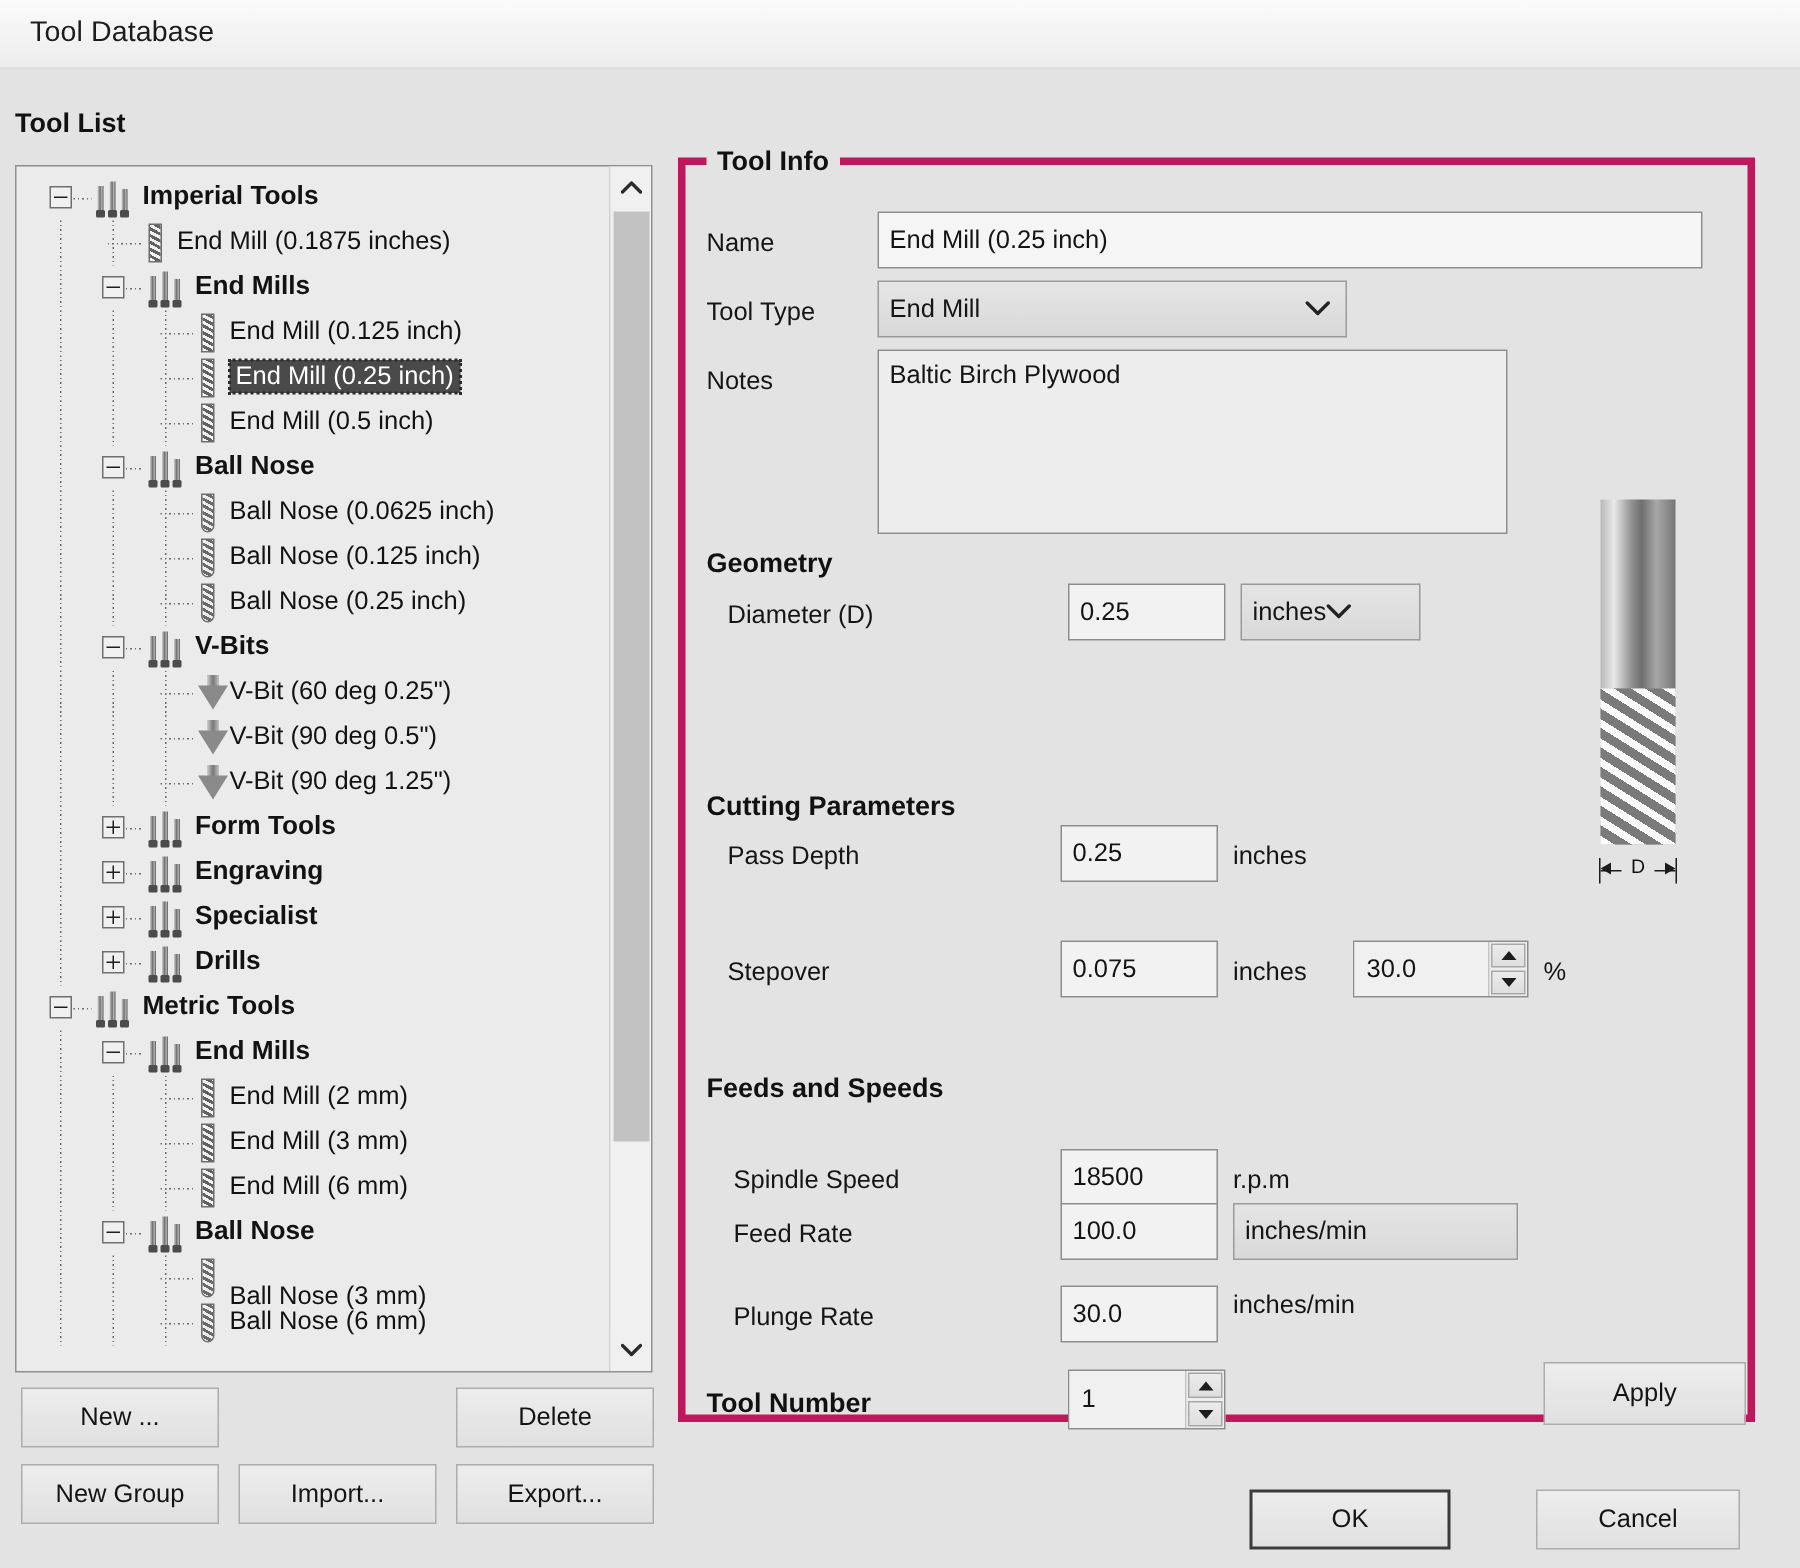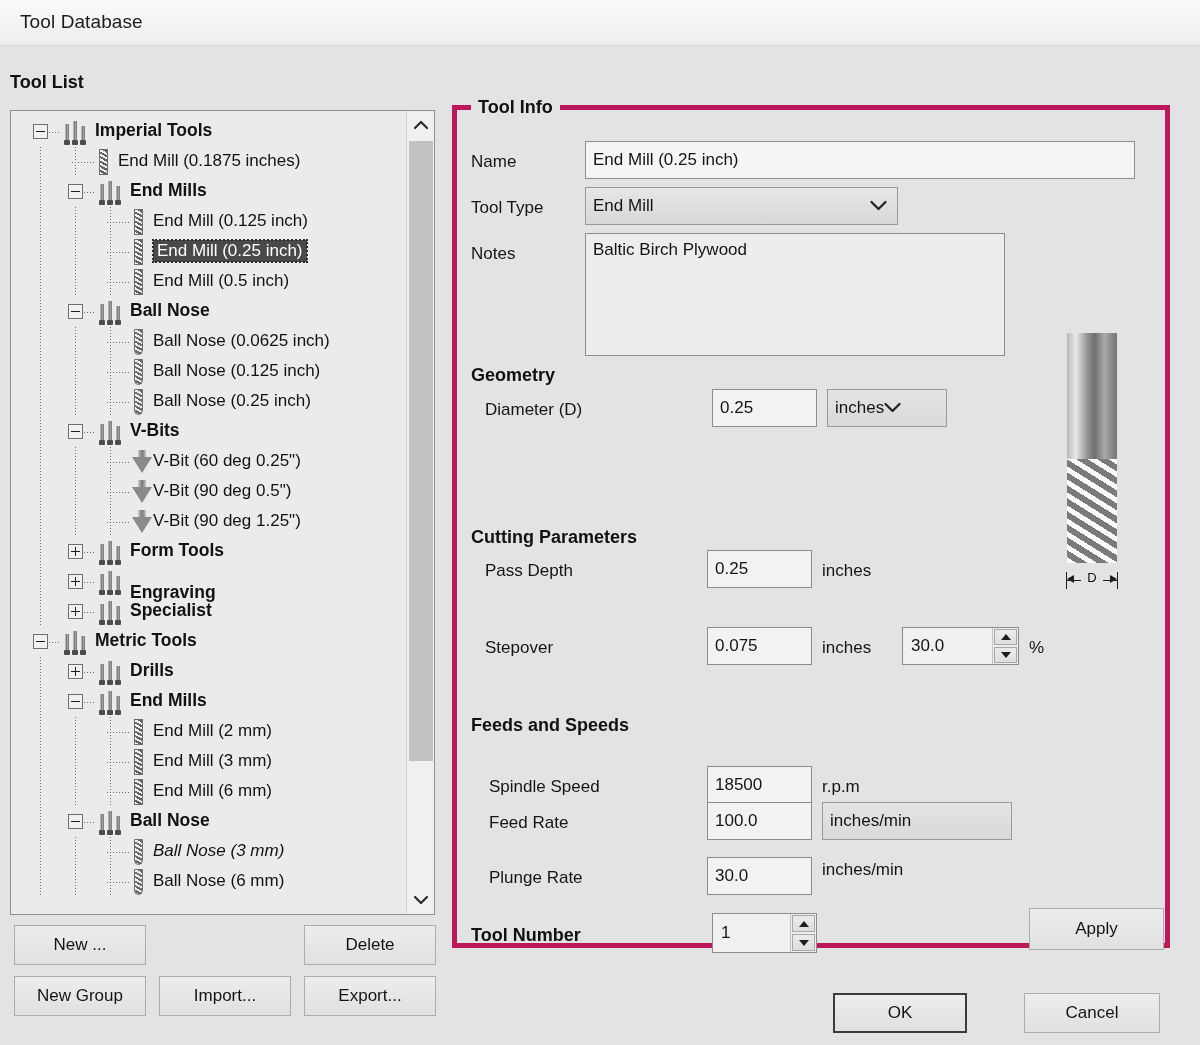--- a/index.html
+++ b/index.html
@@ -384,55 +384,55 @@
         </div>
         <div class="trow group">
           <span class="exp plus" style="left: 57px; top: 7px;"></span>
           <span class="dotlead" style="left: 73px; top: 15px; width: 12px;"></span>
           <span class="vline" style="left: 29px; top: 0px; height: 30px;"></span>
           <span class="ico ico-group" style="left: 87px; top: 4px;">
             <i></i>
             <i></i>
             <i></i>
           </span>
-          <span class="lbl" style="position: absolute; left: 119px; top: 17px;">Engraving</span>
+          <span class="lbl" style="position: absolute; left: 119px; top: 5px;">Engraving</span>
         </div>
         <div class="trow group">
           <span class="exp plus" style="left: 57px; top: 7px;"></span>
           <span class="dotlead" style="left: 73px; top: 15px; width: 12px;"></span>
           <span class="vline" style="left: 29px; top: 0px; height: 30px;"></span>
           <span class="ico ico-group" style="left: 87px; top: 4px;">
             <i></i>
             <i></i>
             <i></i>
           </span>
           <span class="lbl" style="position: absolute; left: 119px; top: 5px;">Specialist</span>
+        </div>
+        <div class="trow group">
+          <span class="exp plus" style="left: 57px; top: 7px;"></span>
+          <span class="dotlead" style="left: 73px; top: 15px; width: 12px;"></span>
+          <span class="vline" style="left: 29px; top: 0px; height: 30px;"></span>
+          <span class="ico ico-group" style="left: 87px; top: 4px;">
+            <i></i>
+            <i></i>
+            <i></i>
+          </span>
+          <span class="lbl" style="position: absolute; left: 119px; top: 5px;">Drills</span>
         </div>
         <div class="trow group">
           <span class="exp" style="left: 22px; top: 7px;"></span>
           <span class="dotlead" style="left: 38px; top: 15px; width: 12px;"></span>
           <span class="ico ico-group" style="left: 52px; top: 4px;">
             <i></i>
             <i></i>
             <i></i>
           </span>
           <span class="lbl" style="position: absolute; left: 84px; top: 5px;">Metric Tools</span>
         </div>
         <div class="trow group">
-          <span class="exp plus" style="left: 57px; top: 7px;"></span>
-          <span class="dotlead" style="left: 73px; top: 15px; width: 12px;"></span>
-          <span class="vline" style="left: 29px; top: 0px; height: 30px;"></span>
-          <span class="ico ico-group" style="left: 87px; top: 4px;">
-            <i></i>
-            <i></i>
-            <i></i>
-          </span>
-          <span class="lbl" style="position: absolute; left: 119px; top: 5px;">Drills</span>
-        </div>
-        <div class="trow group">
           <span class="exp" style="left: 57px; top: 7px;"></span>
           <span class="dotlead" style="left: 73px; top: 15px; width: 12px;"></span>
           <span class="vline" style="left: 29px; top: 0px; height: 30px;"></span>
           <span class="ico ico-group" style="left: 87px; top: 4px;">
             <i></i>
             <i></i>
             <i></i>
           </span>
           <span class="lbl" style="position: absolute; left: 119px; top: 5px;">End Mills</span>
         </div>
@@ -478,21 +478,21 @@
           <span class="lbl" style="position: absolute; left: 119px; top: 5px;">Ball Nose</span>
         </div>
         <div class="trow">
           <span class="dotlead" style="left: 96px; top: 15px; width: 22px;"></span>
           <span class="vline" style="left: 29px; top: 0px; height: 30px;"></span>
           <span class="vline" style="left: 64px; top: 0px; height: 30px;"></span>
           <span class="vline" style="left: 99px; top: 0px; height: 30px;"></span>
           <span class="ico ico-ballnose" style="left: 120px; top: 2px;">
             <b></b>
           </span>
-          <span class="lbl" style="position: absolute; left: 142px; top: 5px; font-style: italic;">Ball Nose (3 mm)</span>
+          <span class="lbl" style="position: absolute; left: 142px; top: 18px;">Ball Nose (3 mm)</span>
         </div>
         <div class="trow">
           <span class="dotlead" style="left: 96px; top: 15px; width: 22px;"></span>
           <span class="vline" style="left: 29px; top: 0px; height: 30px;"></span>
           <span class="vline" style="left: 64px; top: 0px; height: 30px;"></span>
           <span class="vline" style="left: 99px; top: 0px; height: 30px;"></span>
           <span class="ico ico-ballnose" style="left: 120px; top: 2px;">
             <b></b>
           </span>
           <span class="lbl" style="position: absolute; left: 142px; top: 5px;">Ball Nose (6 mm)</span>

